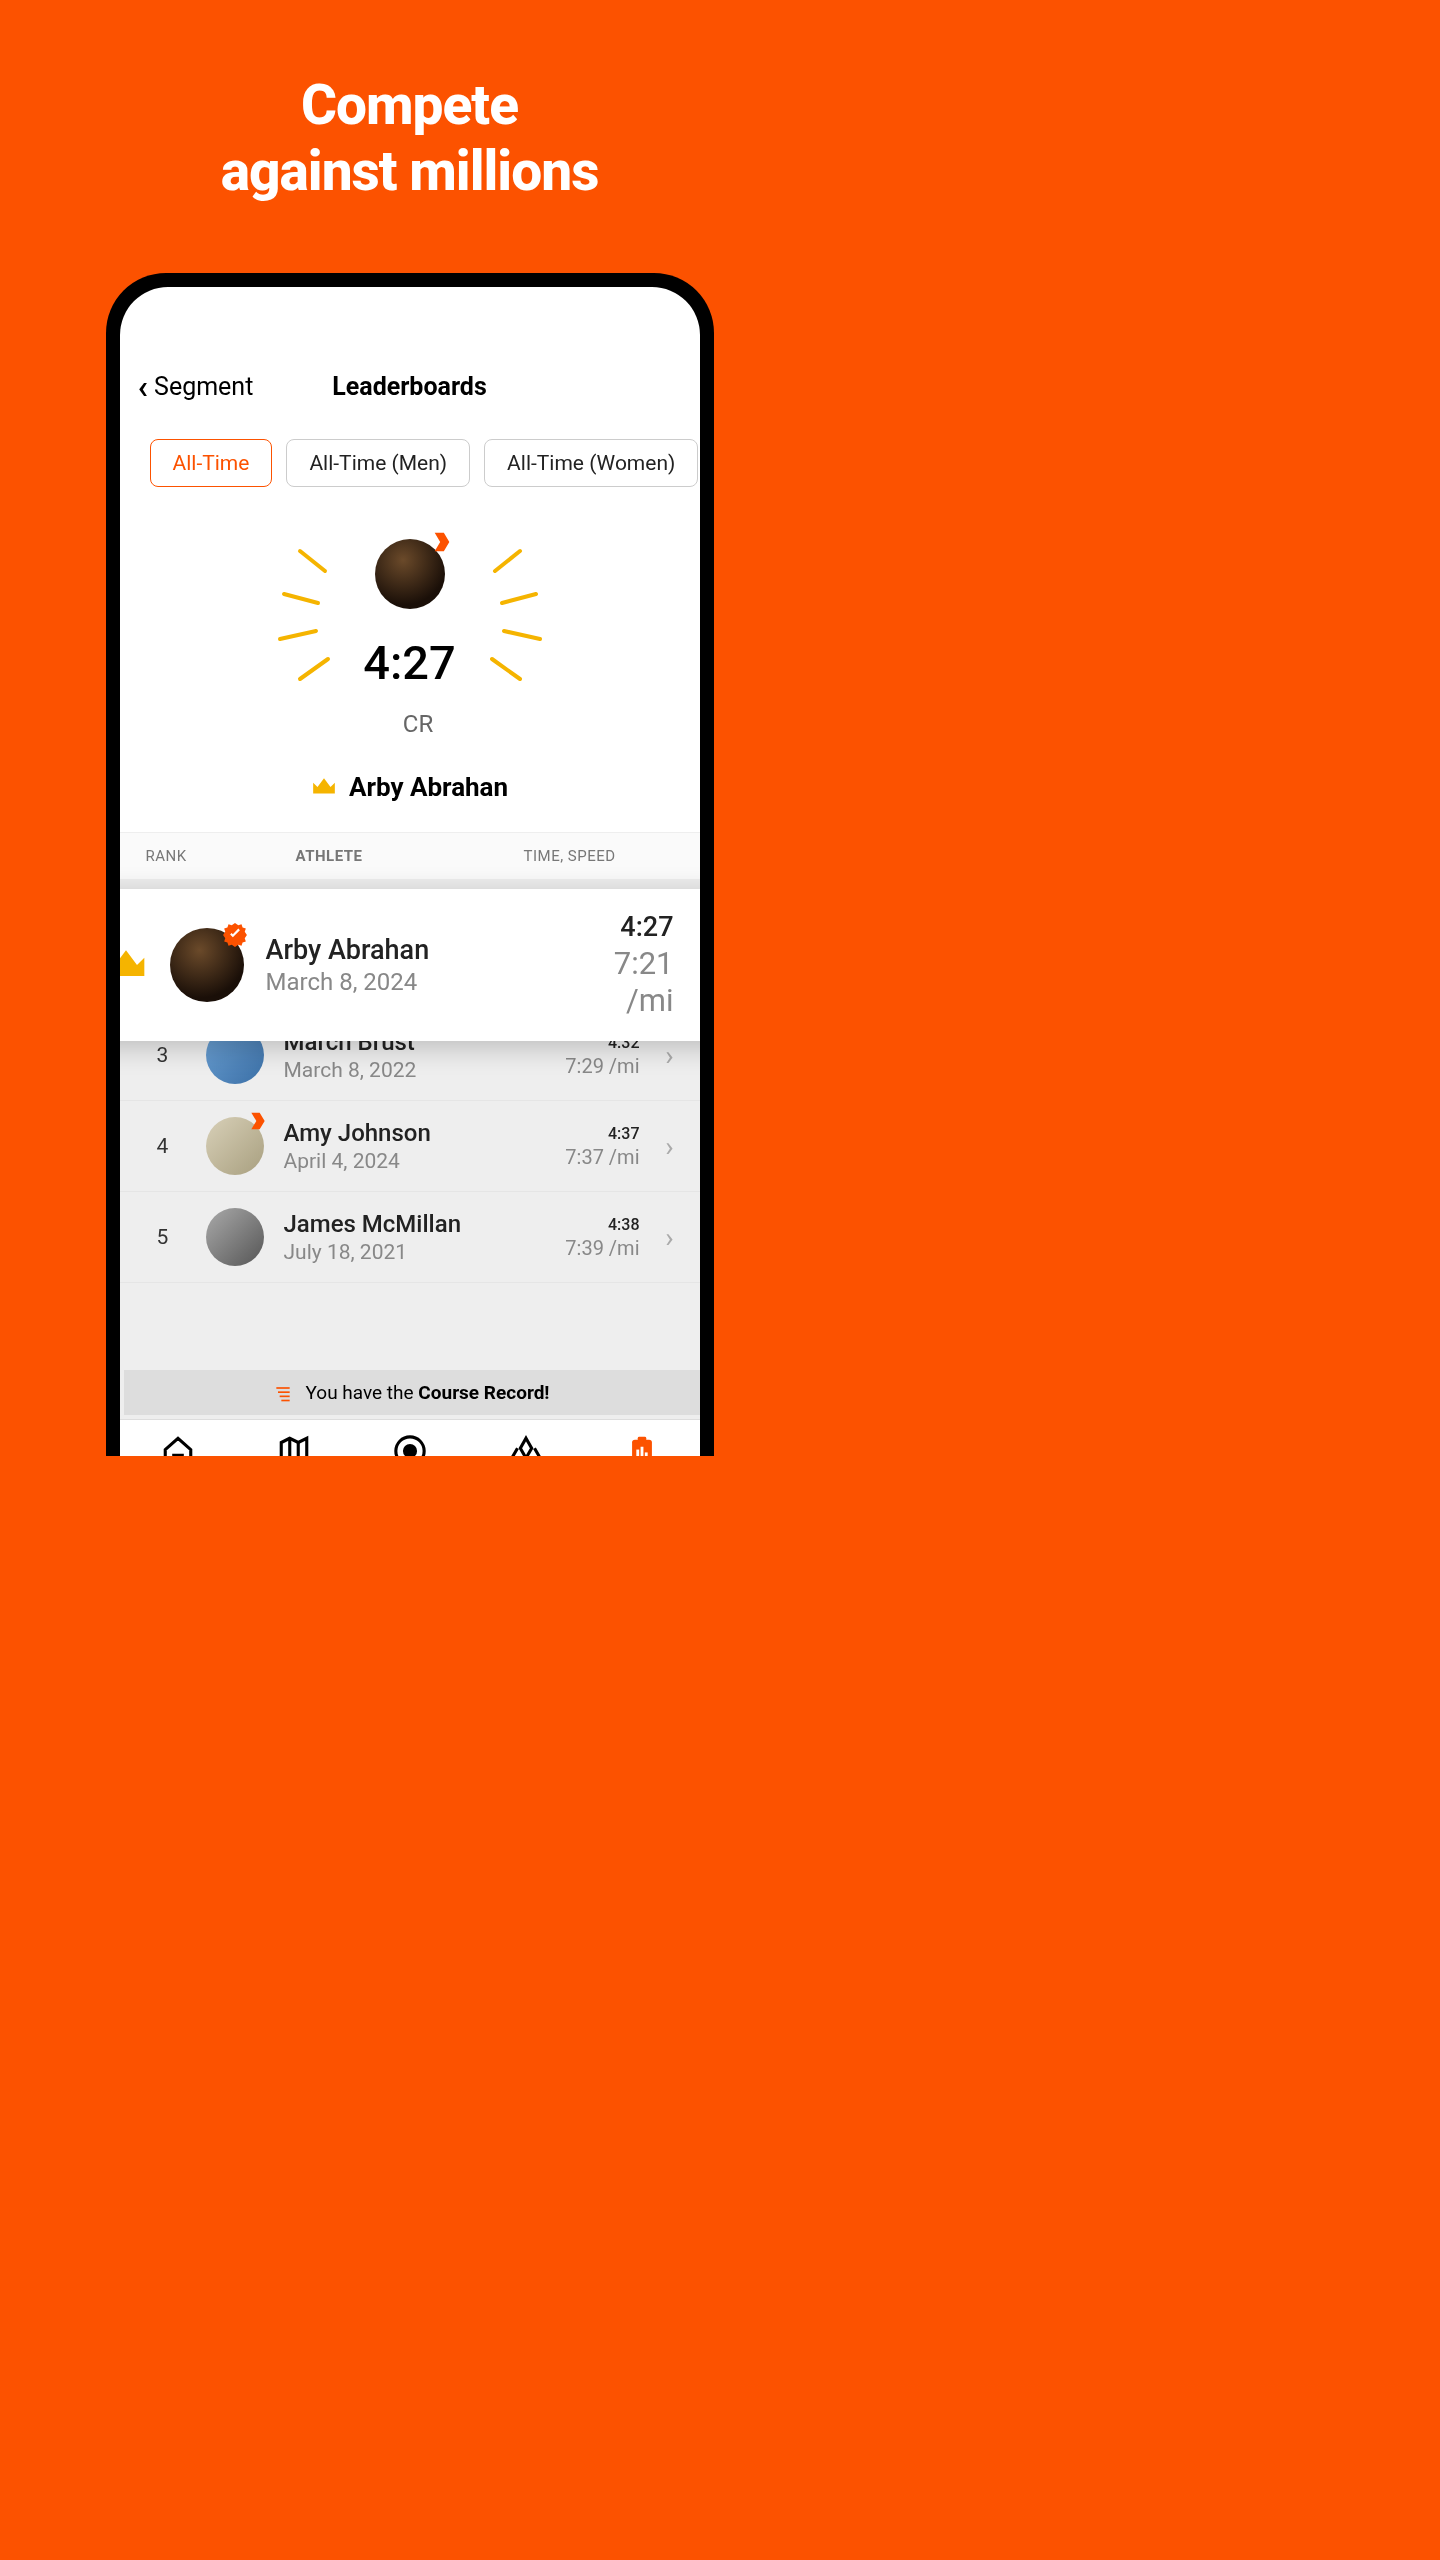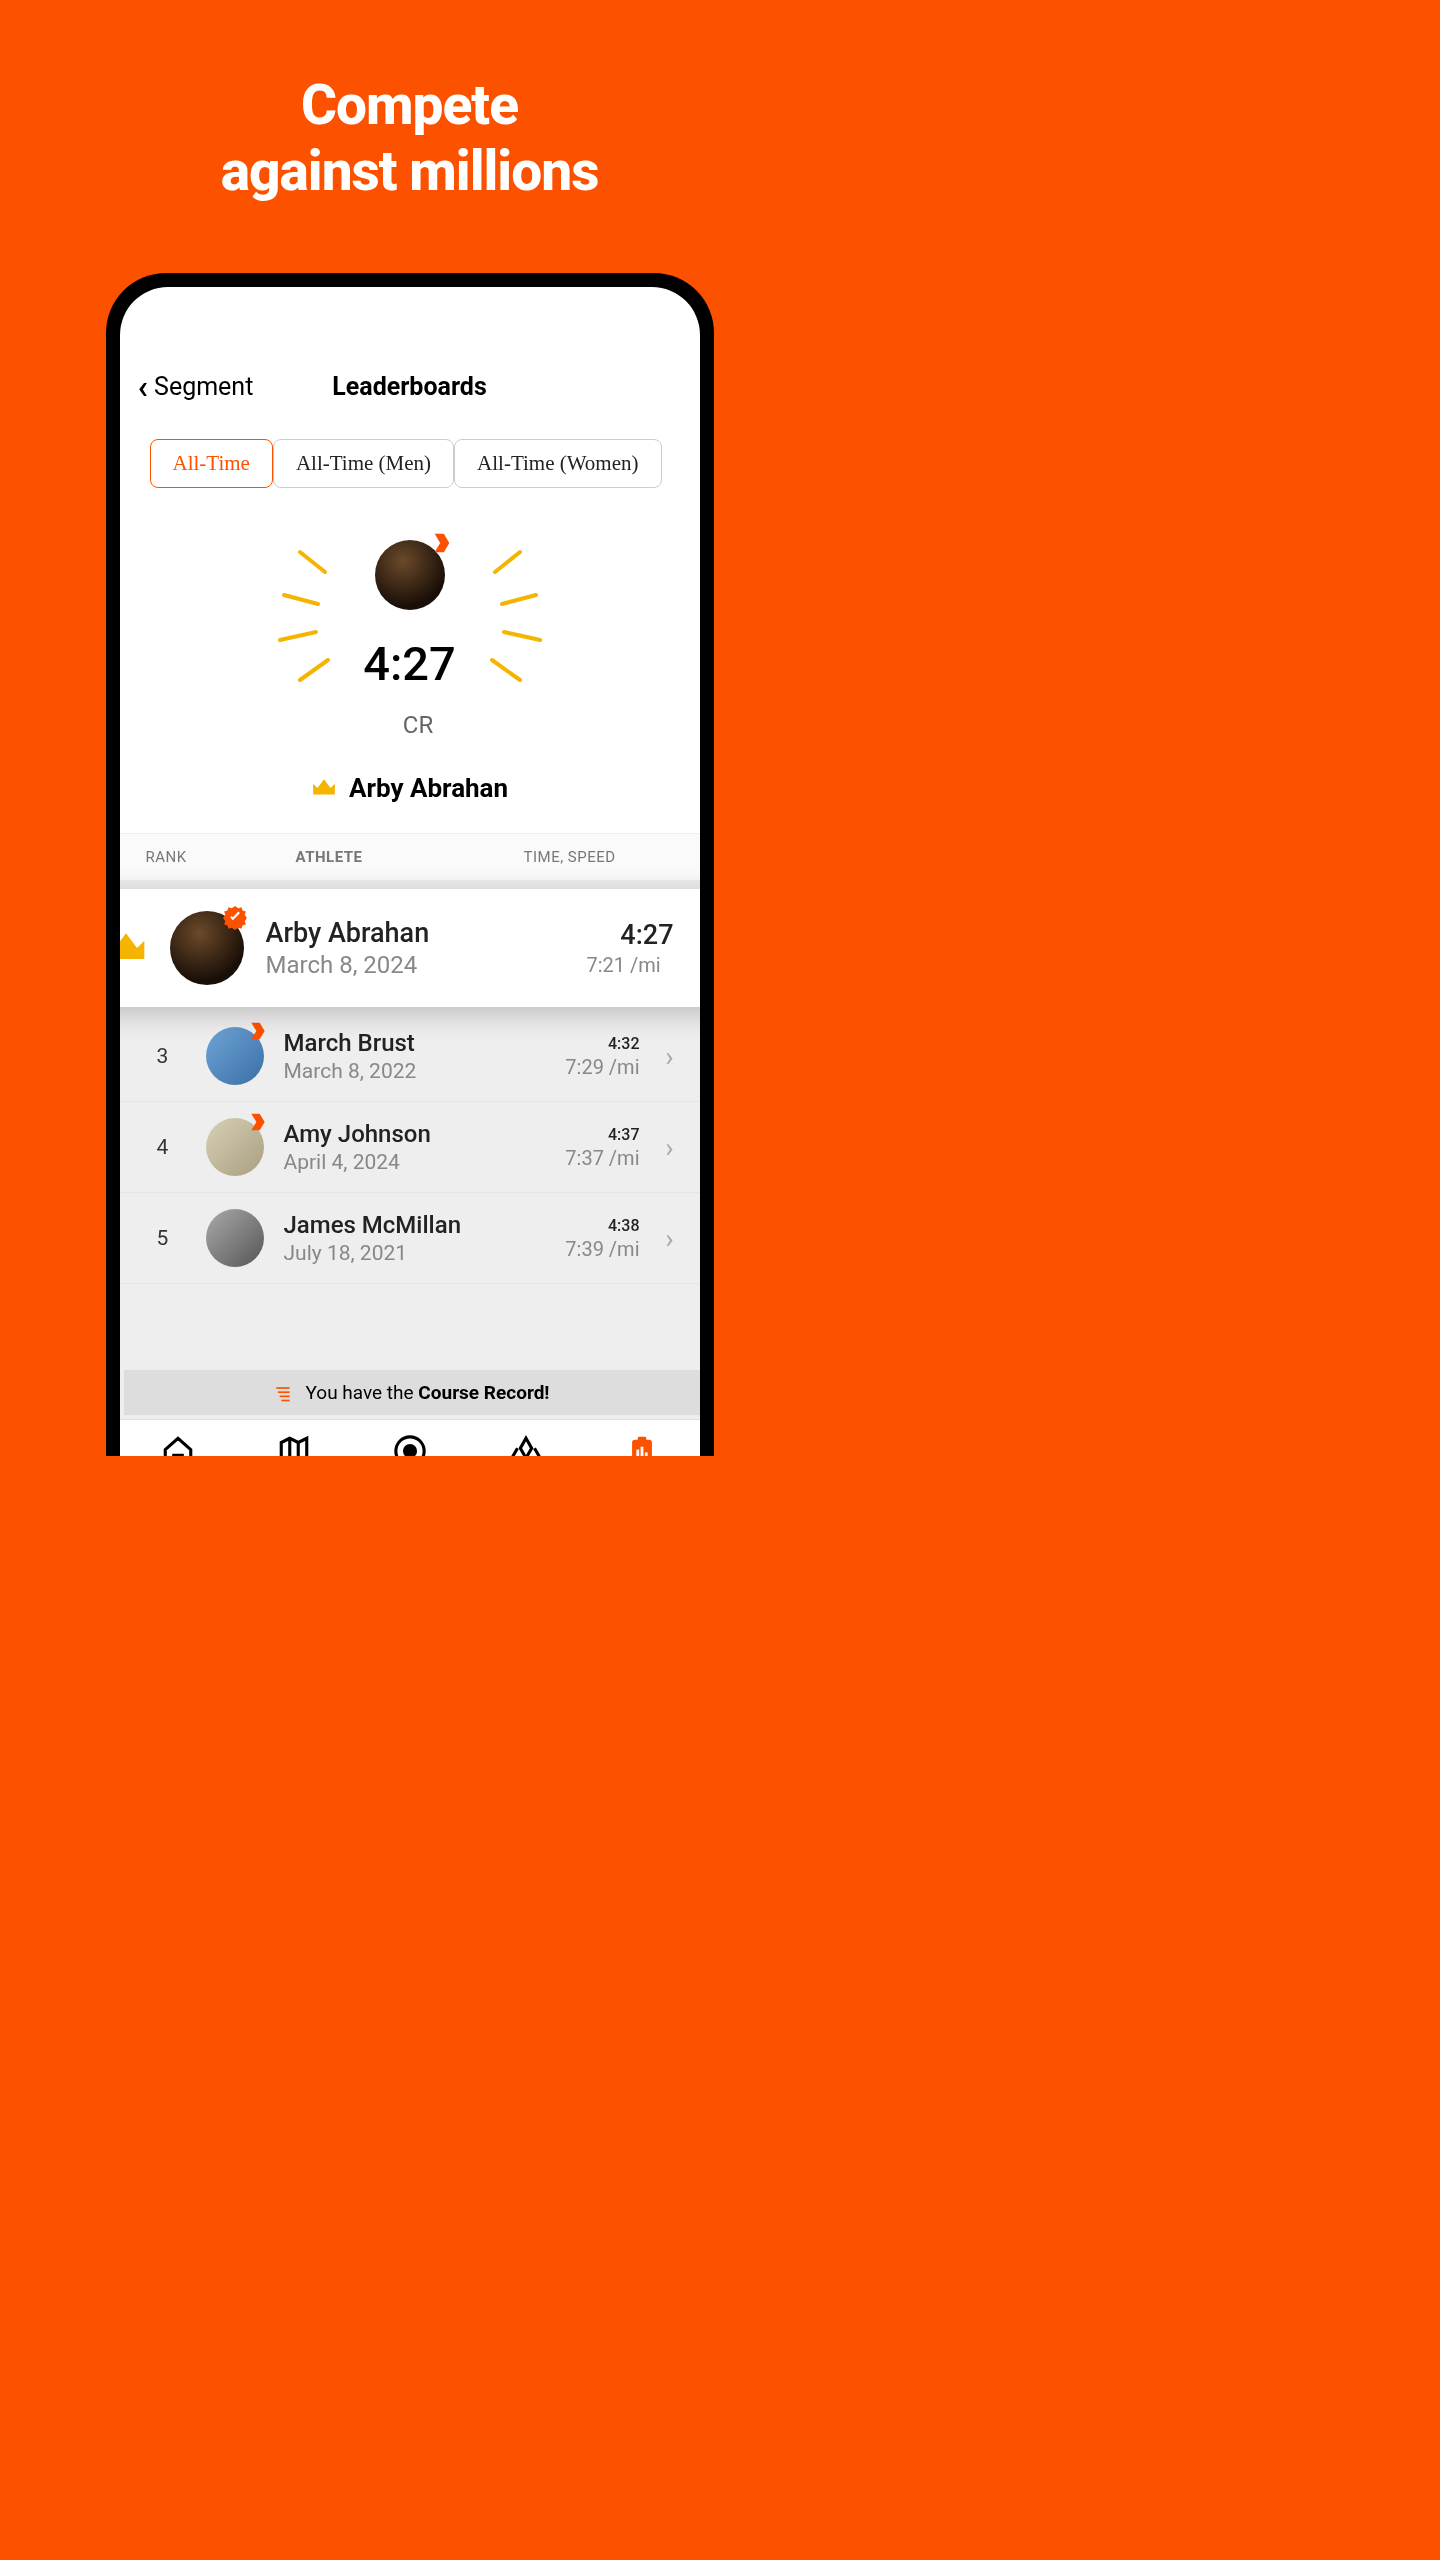--- a/index.html
+++ b/index.html
@@ -61,23 +61,23 @@
     }
     .header-title {
       position: absolute;
       left: 50%;
       transform: translateX(-50%);
       font-weight: 700;
       font-size: 25px;
     }
     .filter-row {
       display: flex;
+      gap: 14px;
       padding: 18px 18px 22px 30px;
       overflow: hidden;
-      font-family: Liberation Serif, serif;
     }
     .filter-chip {
       border: 1.5px solid #ccc;
       border-radius: 8px;
       padding: 11px 22px;
       font-size: 21px;
       white-space: nowrap;
       color: #222;
       flex-shrink: 0;
     }
@@ -201,21 +201,21 @@
       align-items: center;
       padding: 22px 30px;
       gap: 22px;
       z-index: 5;
     }
     .crown-lg { width: 44px; height: 38px; flex-shrink: 0; }
     .elevated-row .avatar-sm { width: 74px; height: 74px; background: radial-gradient(circle at 40% 30%, #6b4a2a, #1a0f08 70%); }
     .elevated-row .athlete-name { font-size: 27px; }
     .elevated-row .athlete-date { font-size: 24px; }
     .elevated-row .time-main { font-size: 27px; }
-    .elevated-row .time-sub { font-size: 20px; text-align: center; }
+    .elevated-row .time-sub { font-size: 31px; }
     .elevated-row .chev-right { font-size: 34px; }
     .spacer-after-elevated { height: 130px; background: #eee; }
     .banner {
       display: flex;
       align-items: center;
       justify-content: center;
       gap: 12px;
       padding: 11px 0;
       font-size: 19px;
       background: #ddd;

